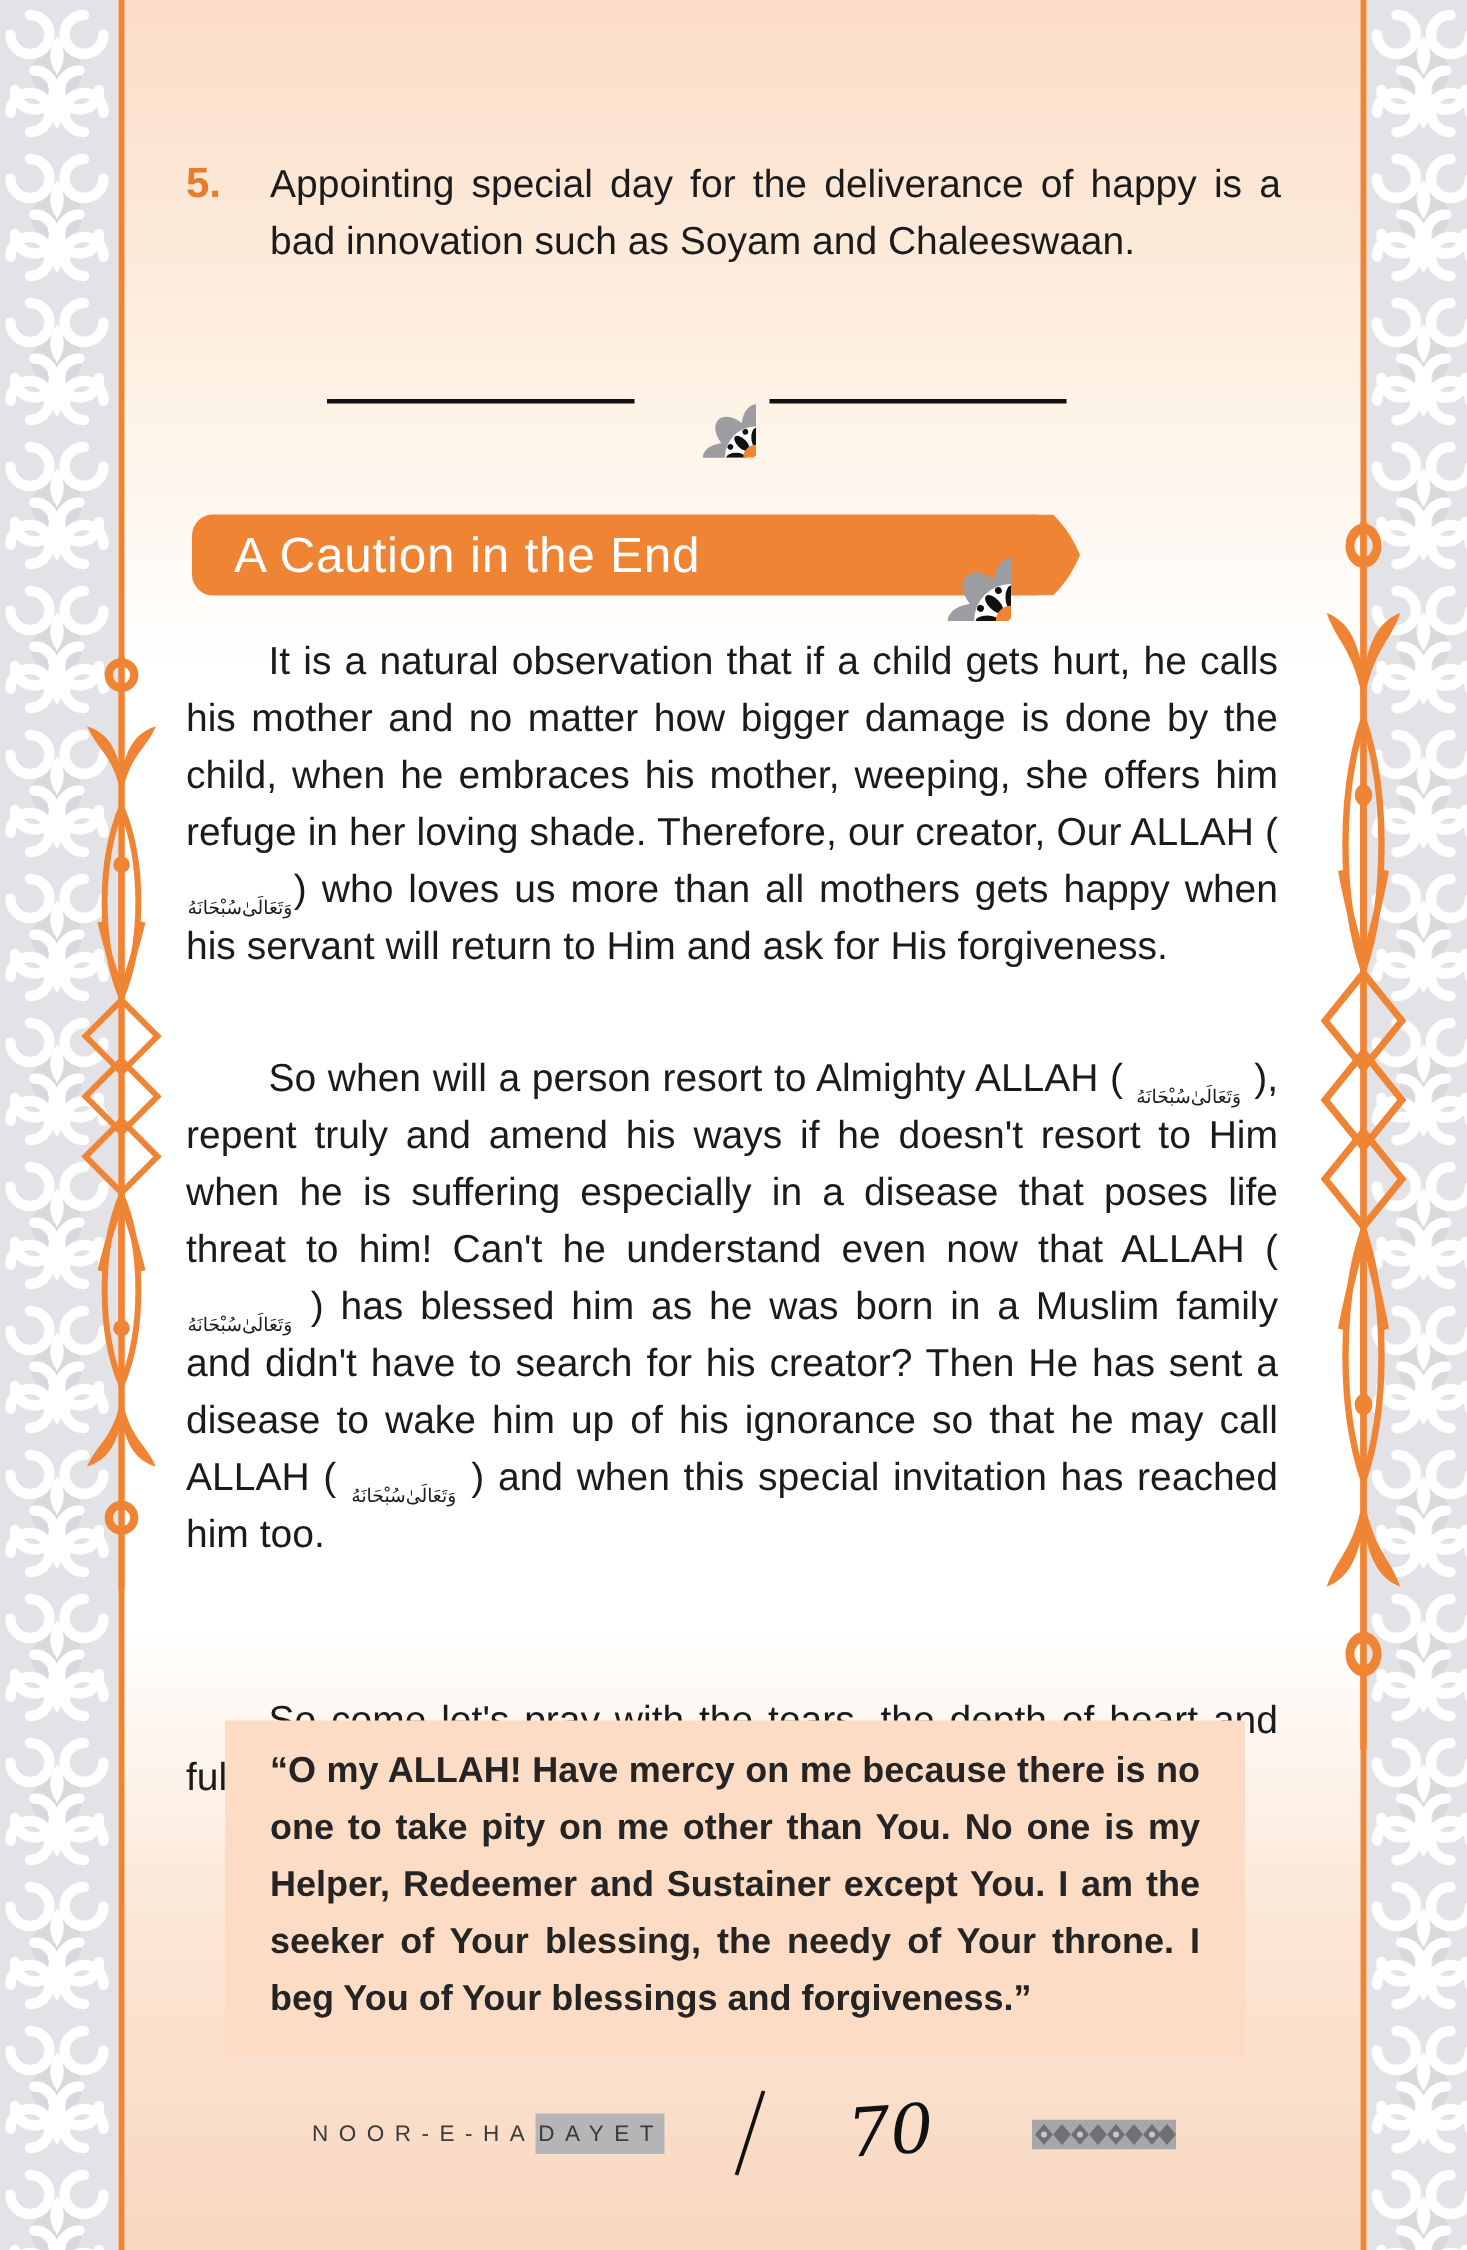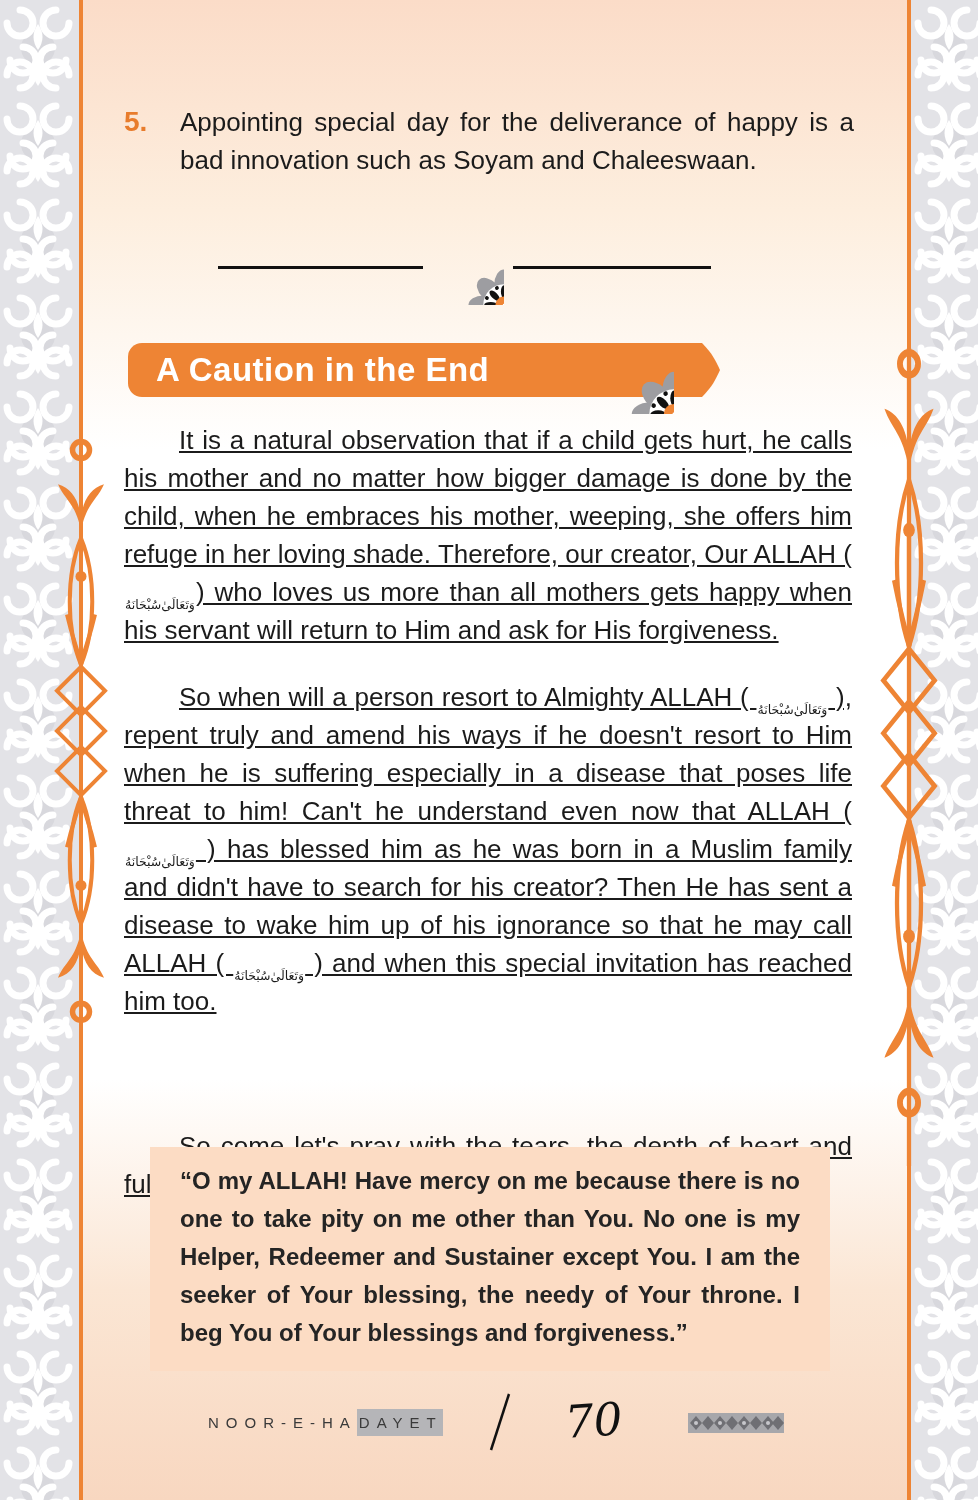--- a/index.html
+++ b/index.html
@@ -29,28 +29,28 @@
   .item5 .txt{flex:1;font-size:26px;line-height:38px;text-align:justify;}
   
   .divider-line{position:absolute;top:266px;height:3px;background:#111;}
   .divider-line.l{left:218px;width:205px;}
   .divider-line.r{left:513px;width:198px;}
   .divider-medallion{position:absolute;left:430px;top:231px;width:74px;height:74px;}
   
   .banner{position:absolute;left:128px;top:343px;width:564px;height:54px;
     background:#ee8434;border-radius:14px 0 0 14px;}
   .banner .title{display:block;padding-left:28px;line-height:54px;
-    font-size:33px;font-weight:700;color:#fff;letter-spacing:.5px;}
+    font-size:33px;font-weight:400;color:#fff;letter-spacing:.5px;}
   .banner-arrow{position:absolute;left:692px;top:343px;width:28px;height:54px;}
   .banner-medallion{position:absolute;left:586px;top:326px;width:88px;height:88px;}
   
   .para{position:absolute;left:124px;width:728px;font-size:26px;line-height:38px;
-    text-align:justify;text-indent:55px;text-decoration:underline;}
+    text-align:justify;text-indent:55px;}
   .para.p1{top:421px;}
-  .para.p2{top:678px;}
+  .para.p2{top:699px;}
   .para.p3{top:1127px;}
   .honorific{display:inline-flex;flex-direction:row;align-items:center;
     vertical-align:-8px;font-family:"DejaVu Sans",sans-serif;
     font-size:12.5px;line-height:13px;margin:0 1px;text-indent:0;}
   
   .quote{position:absolute;left:150px;top:1147px;width:680px;box-sizing:border-box;
     background:#fcdcc4;padding:15px 30px 19px 30px;}
   .quote .qtxt{font-size:24px;line-height:38px;text-align:justify;color:#242424;font-weight:bold;}
   
   .footer{position:absolute;left:84px;top:1390px;width:824px;height:64px;

